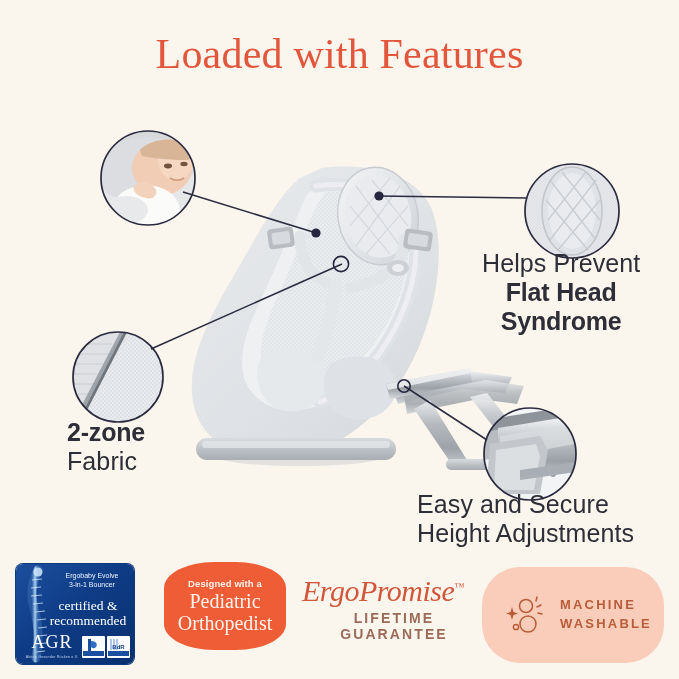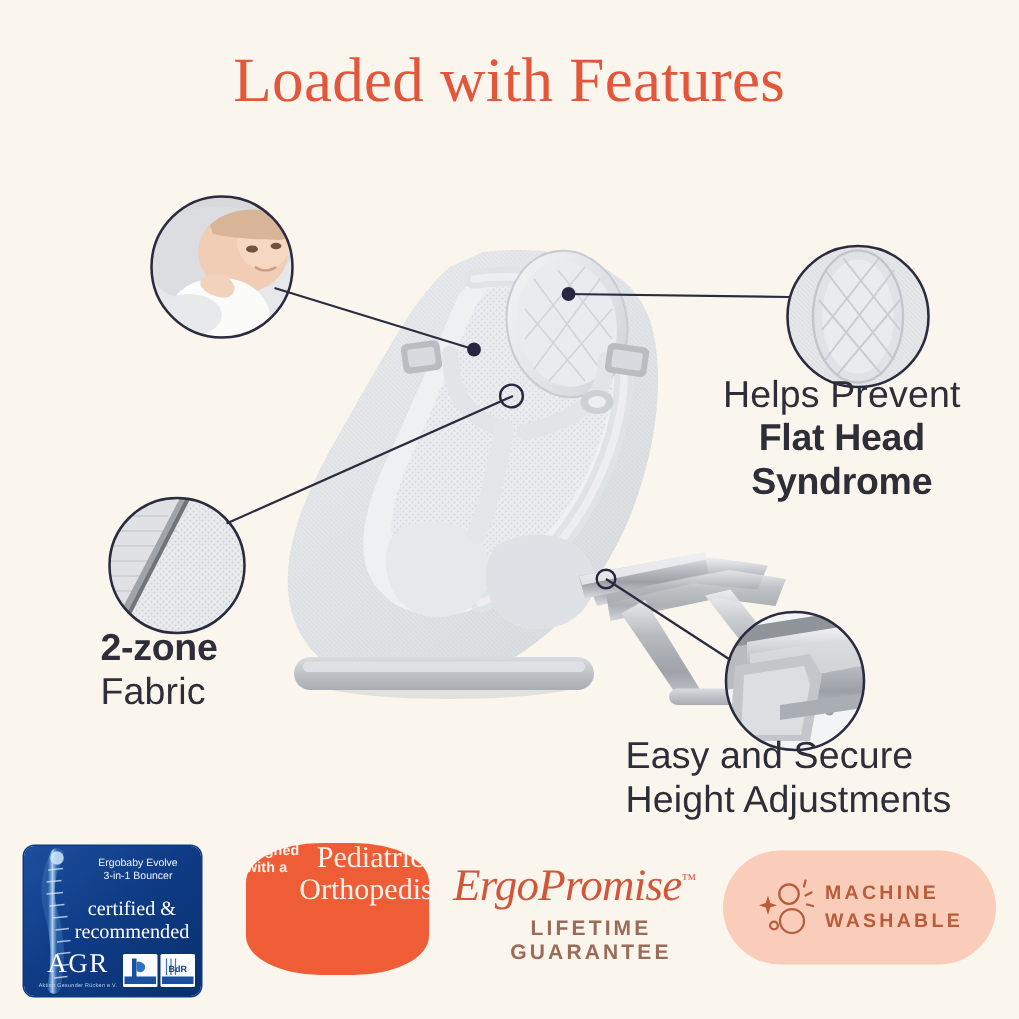--- a/index.html
+++ b/index.html
@@ -75,41 +75,41 @@
   .agr-mini .mini-t { position: absolute; left: 0; right: 0; top: 8px; font-weight: 700; font-size: 6px; }
   .agr-mini .mini-b { position: absolute; left: 1px; right: 1px; bottom: 2px; height: 5px; background: #1b4fa0; }
 
   
   #badge-ped {
     position: absolute; left: 164px; top: 10px;
     width: 122px; height: 88px;
     background: #ef5d37;
     border-radius: 50px / 26px;
     color: #fdf3ec; text-align: center;
-    display: flex; flex-direction: row; justify-content: center;
+    display: flex; flex-direction: column; justify-content: center;
   }
   #ped-top { font-size: 9.5px; font-weight: 600; letter-spacing: .1px; margin-bottom: 2px; }
   #ped-main { font-family: "Liberation Serif", serif; font-size: 20px; line-height: 1.06; font-weight: 400; }
 
   
   #badge-ergo { position: absolute; left: 302px; top: 24px; width: 160px; text-align: center; }
   #ergo-word {
     font-family: "Liberation Serif", serif; font-style: italic;
     font-size: 30px; color: #d2573a; line-height: 1; letter-spacing: -.5px;
     position: relative;
   }
   #ergo-tm { font-size: 10px; vertical-align: super; font-style: normal; }
   #ergo-sub { margin-top: 4px; font-size: 14px; letter-spacing: 2.1px; color: #9c6a58; font-weight: 700; margin-left: 24px; }
 
   
   #badge-wash {
     position: absolute; left: 482px; top: 15px;
-    width: 182px; height: 76px;
+    width: 182px; height: 96px;
     background: #f9cdba; border-radius: 38px;
-    display: flex; align-items: center; padding-left: 22px;
+    display: flex; align-items: center; gap: 10px; padding-left: 22px;
   }
   #wash-txt { font-size: 13px; letter-spacing: 2.2px; line-height: 1.45; color: #b85c39; font-weight: 600; }
 </style>
 </head>
 <body>
 
 <div id="stage">
 
   <div id="title">Loaded with Features</div>
 

